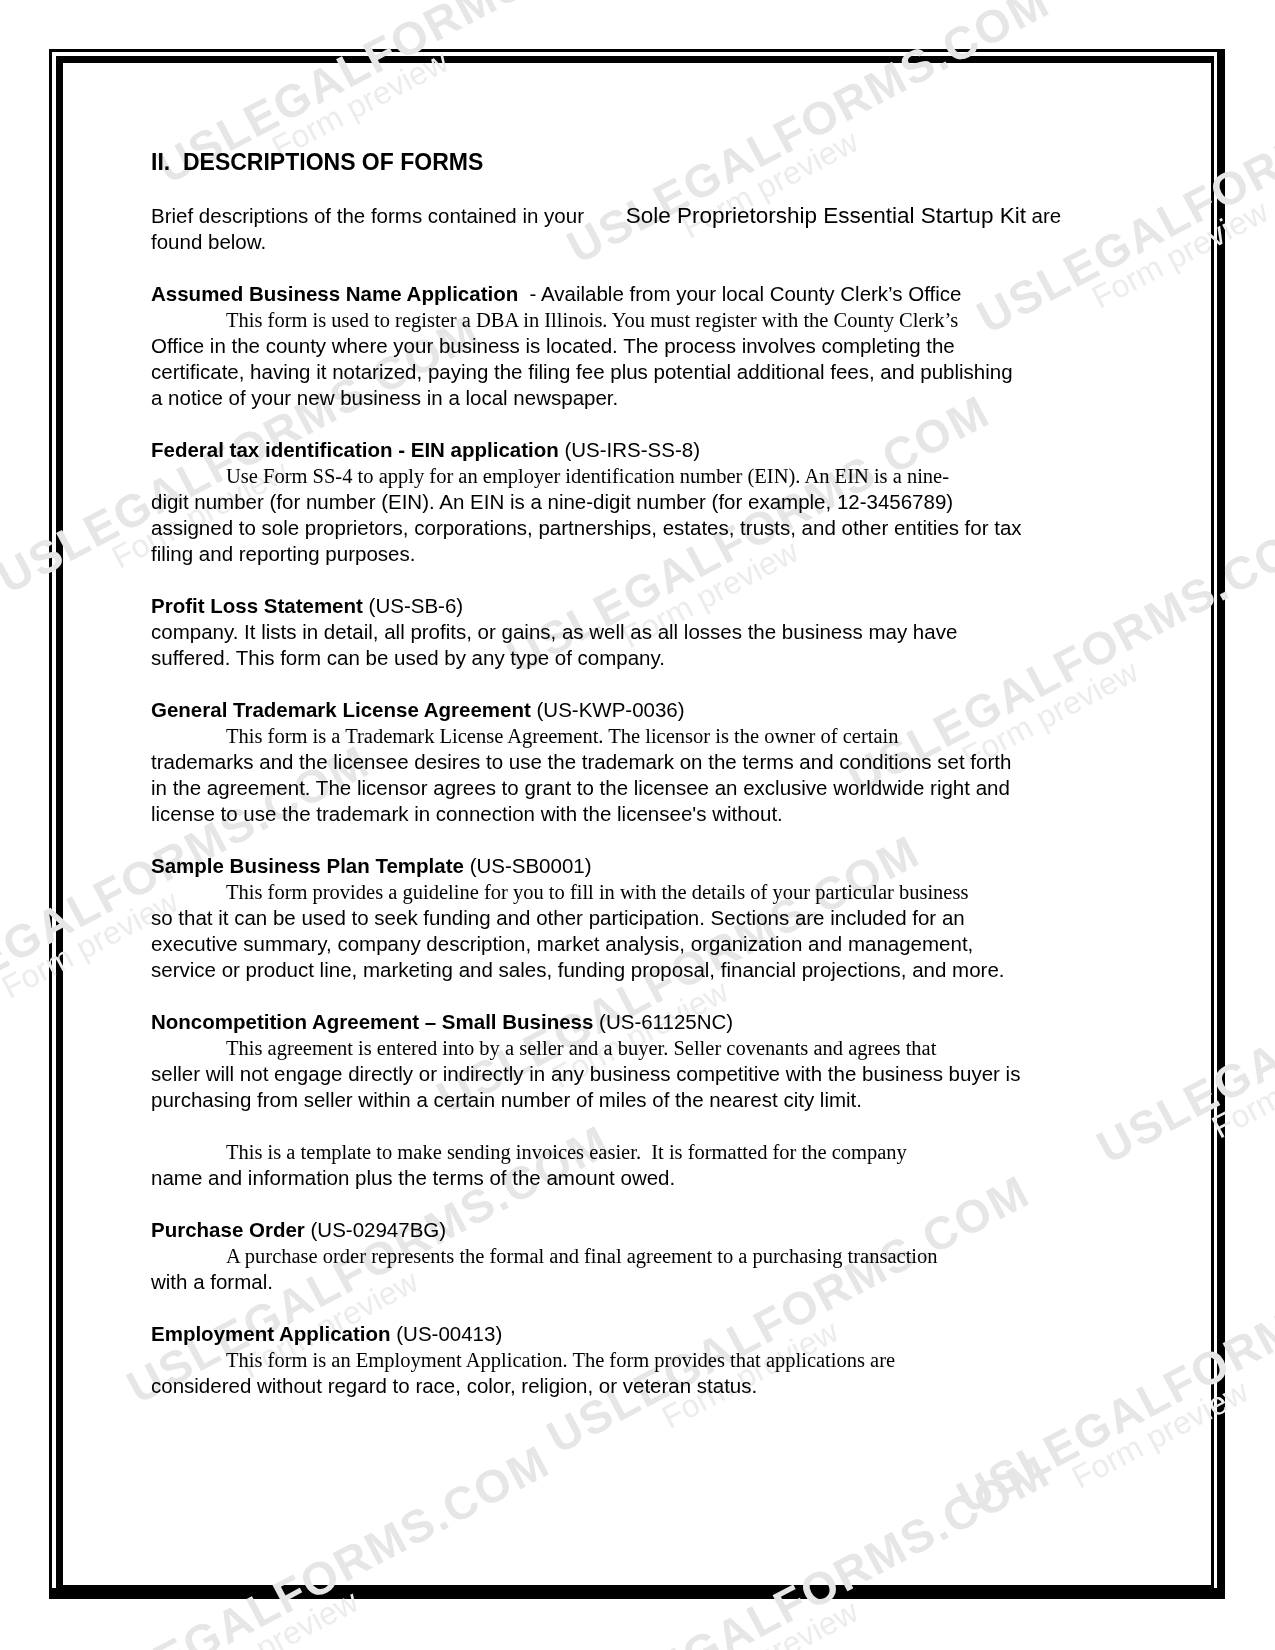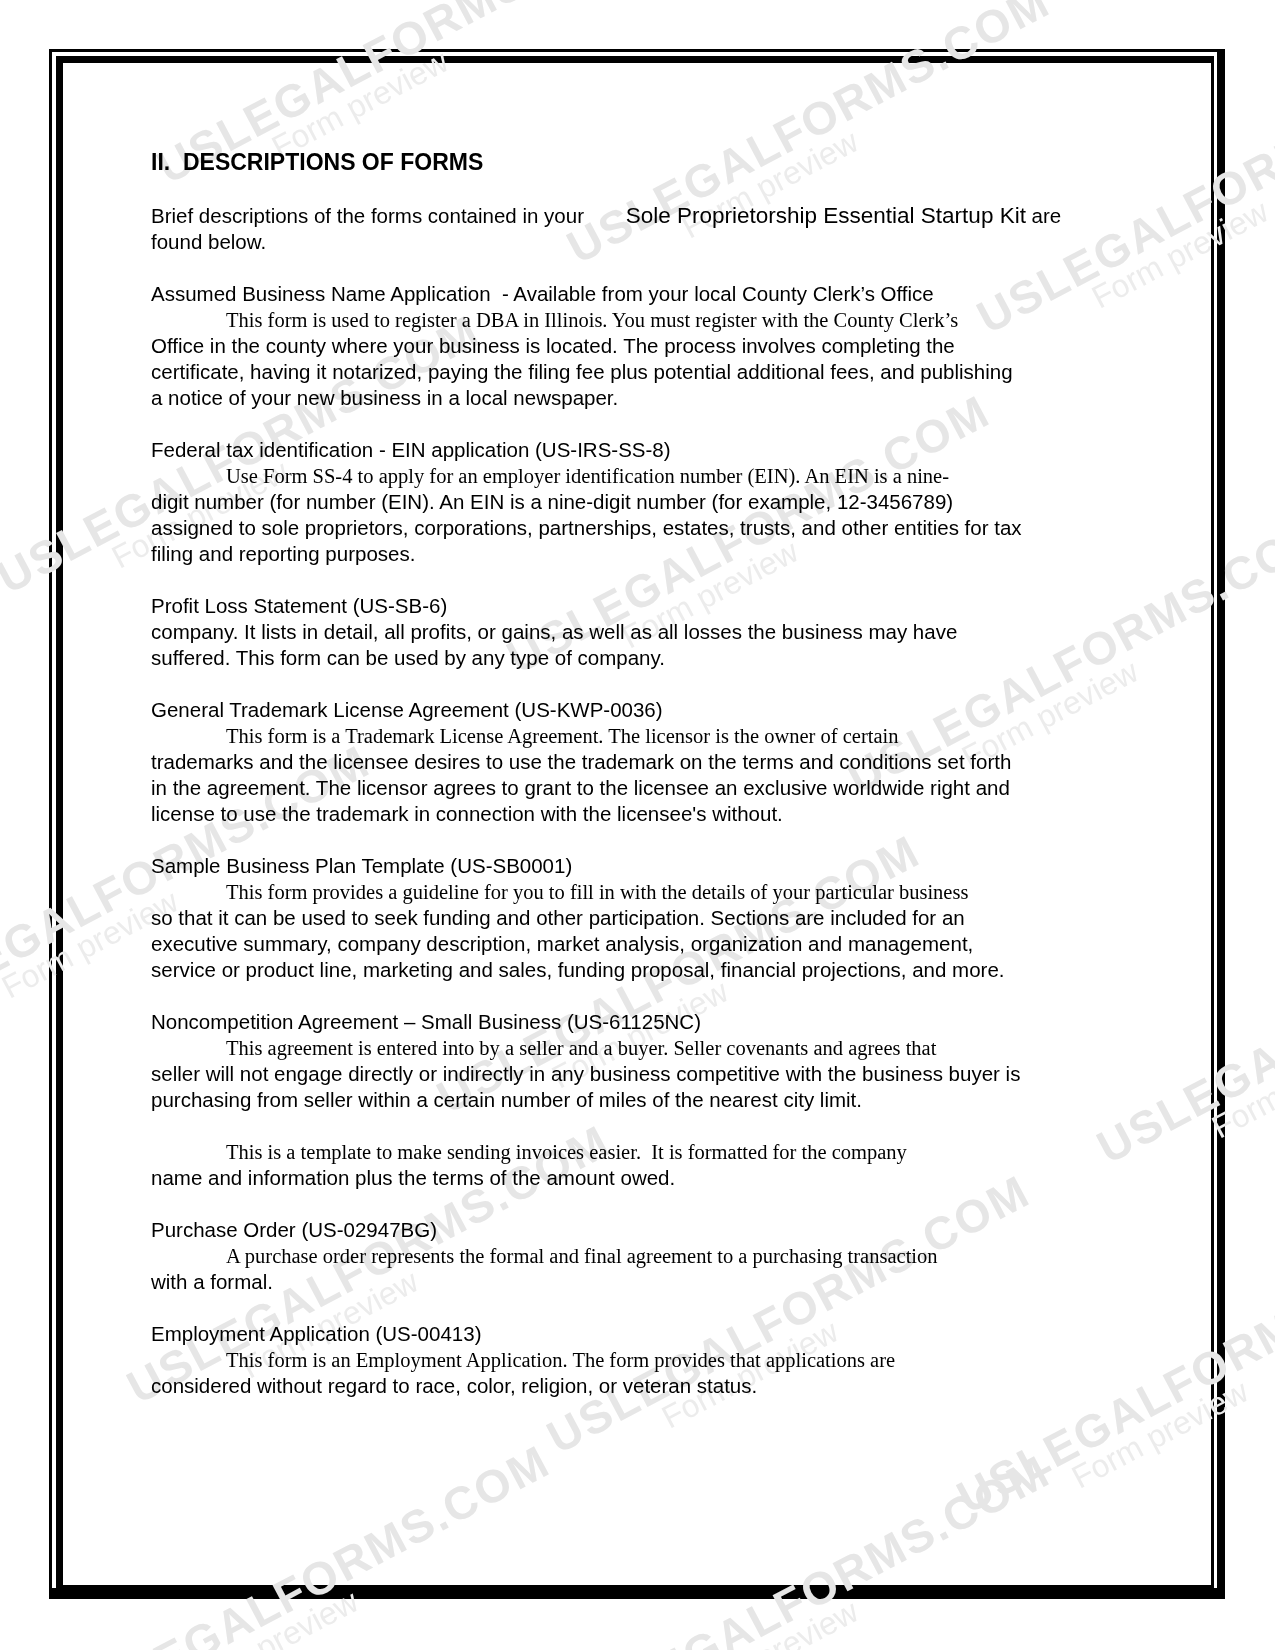--- a/index.html
+++ b/index.html
@@ -101,21 +101,21 @@
     }
     .entry .line {
       display: block;
       white-space: nowrap;
     }
     .entry .indent {
       padding-left: 75px;
       font-family: Liberation Serif, serif;
     }
     .entry .name {
-      font-weight: normal;
+      font-weight: bold;
     }
   </style>
 </head>
 <body>
 
 <div class="frame-outer"></div>
 <div class="frame-inner"></div>
 
 <div class="watermarks">
   <div class="wm" style="left:150px; top:150px;">

